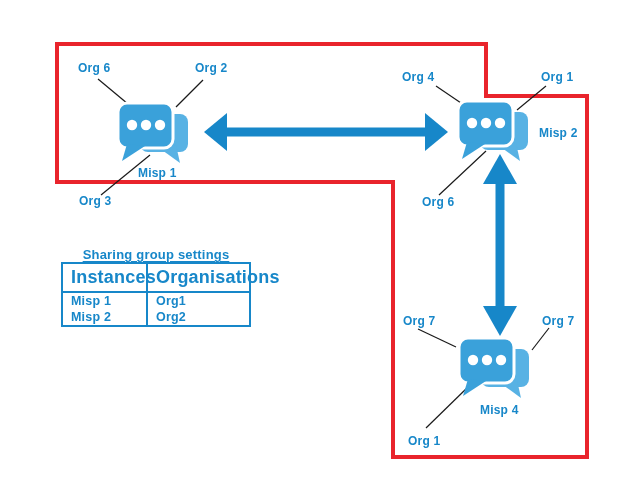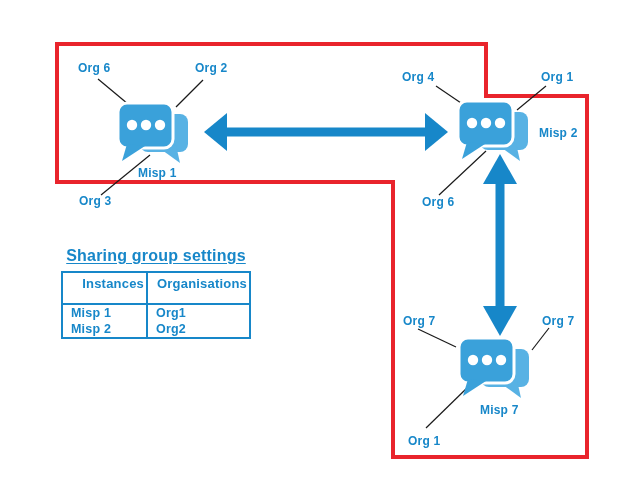--- a/index.html
+++ b/index.html
@@ -16,32 +16,32 @@
     position:relative;width:640px;height:480px;background:var(--background);
     overflow:hidden;
   }
   svg.layer{position:absolute;left:0;top:0;}
   .lbl{
     position:absolute;font-size:12px;font-weight:700;letter-spacing:.2px;
     color:var(--accent-blue);white-space:nowrap;line-height:13px;
   }
   .tbl-wrap{position:absolute;left:61px;top:247px;width:190px;}
   .tbl-title{
-    text-align:center;font-size:16px;font-weight:700;color:var(--accent-blue);
-    text-decoration:underline;text-underline-offset:2px;margin-bottom:6px;
+    text-align:center;font-size:13px;font-weight:700;color:var(--accent-blue);
+    text-decoration:underline;text-underline-offset:2px;
     letter-spacing:.2px;
   }
   table.sharing{
     border-collapse:collapse;table-layout:fixed;width:100%;
     border:2px solid var(--accent-blue);
   }
   table.sharing col.c1{width:85px;}
   table.sharing th{
-    text-align:right;font-size:13px;font-weight:700;color:var(--accent-blue);
-    padding:3px 2px 12px 8px;border-bottom:2px solid var(--accent-blue);
+    text-align:left;font-size:18px;font-weight:700;color:var(--accent-blue);
+    padding:3px 2px 3px 8px;border-bottom:2px solid var(--accent-blue);
     letter-spacing:.2px;
   }
   table.sharing td{
     font-size:12.5px;font-weight:700;color:var(--accent-blue);
     padding:1px 2px 0 8px;letter-spacing:.2px;line-height:15px;
   }
   table.sharing th + th, table.sharing td + td{
     border-left:2px solid var(--accent-blue);
   }
 </style>
@@ -100,21 +100,21 @@
   <div class="lbl" style="left:138px;top:167px">Misp 1</div>
 
   <div class="lbl" style="left:402px;top:71px">Org 4</div>
   <div class="lbl" style="left:541px;top:71px">Org 1</div>
   <div class="lbl" style="left:422px;top:196px">Org 6</div>
   <div class="lbl" style="left:539px;top:127px">Misp 2</div>
 
   <div class="lbl" style="left:403px;top:315px">Org 7</div>
   <div class="lbl" style="left:542px;top:315px">Org 7</div>
   <div class="lbl" style="left:408px;top:435px">Org 1</div>
-  <div class="lbl" style="left:480px;top:404px">Misp 7</div>
+  <div class="lbl" style="left:480px;top:404px">Misp 4</div>
 
   <div class="tbl-wrap">
     <div class="tbl-title">Sharing group settings</div>
     <table class="sharing">
       <colgroup>
           <col class="c1">
           <col>
         </colgroup>
       <thead>
         <tr>

